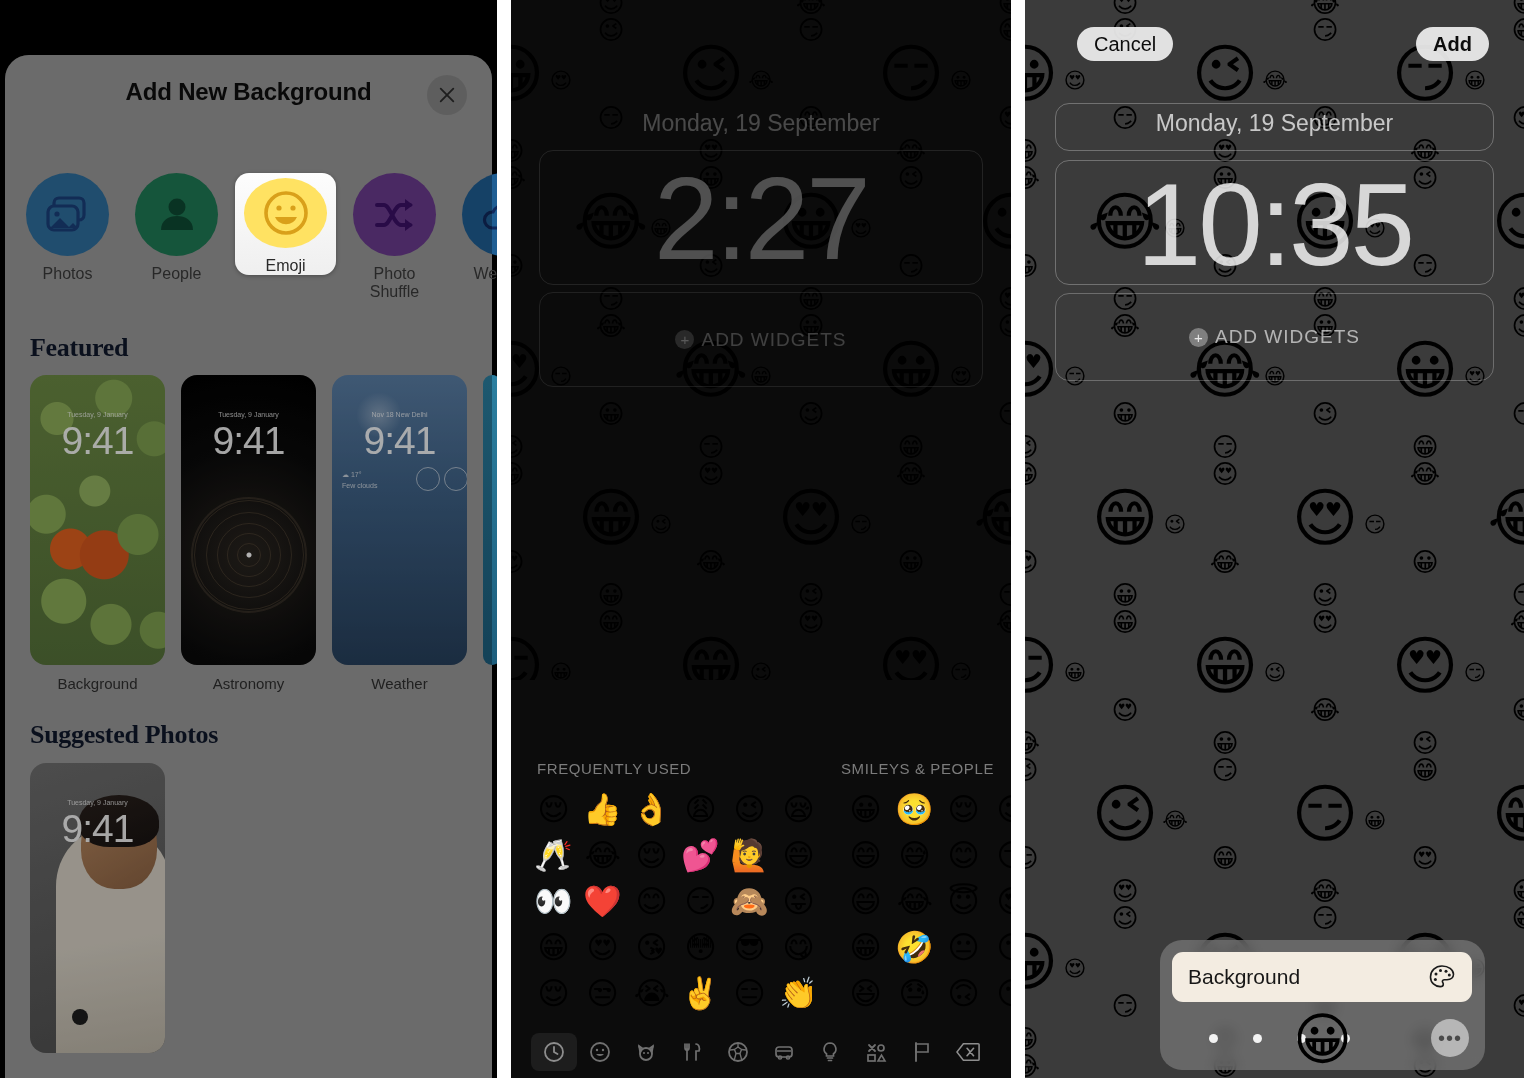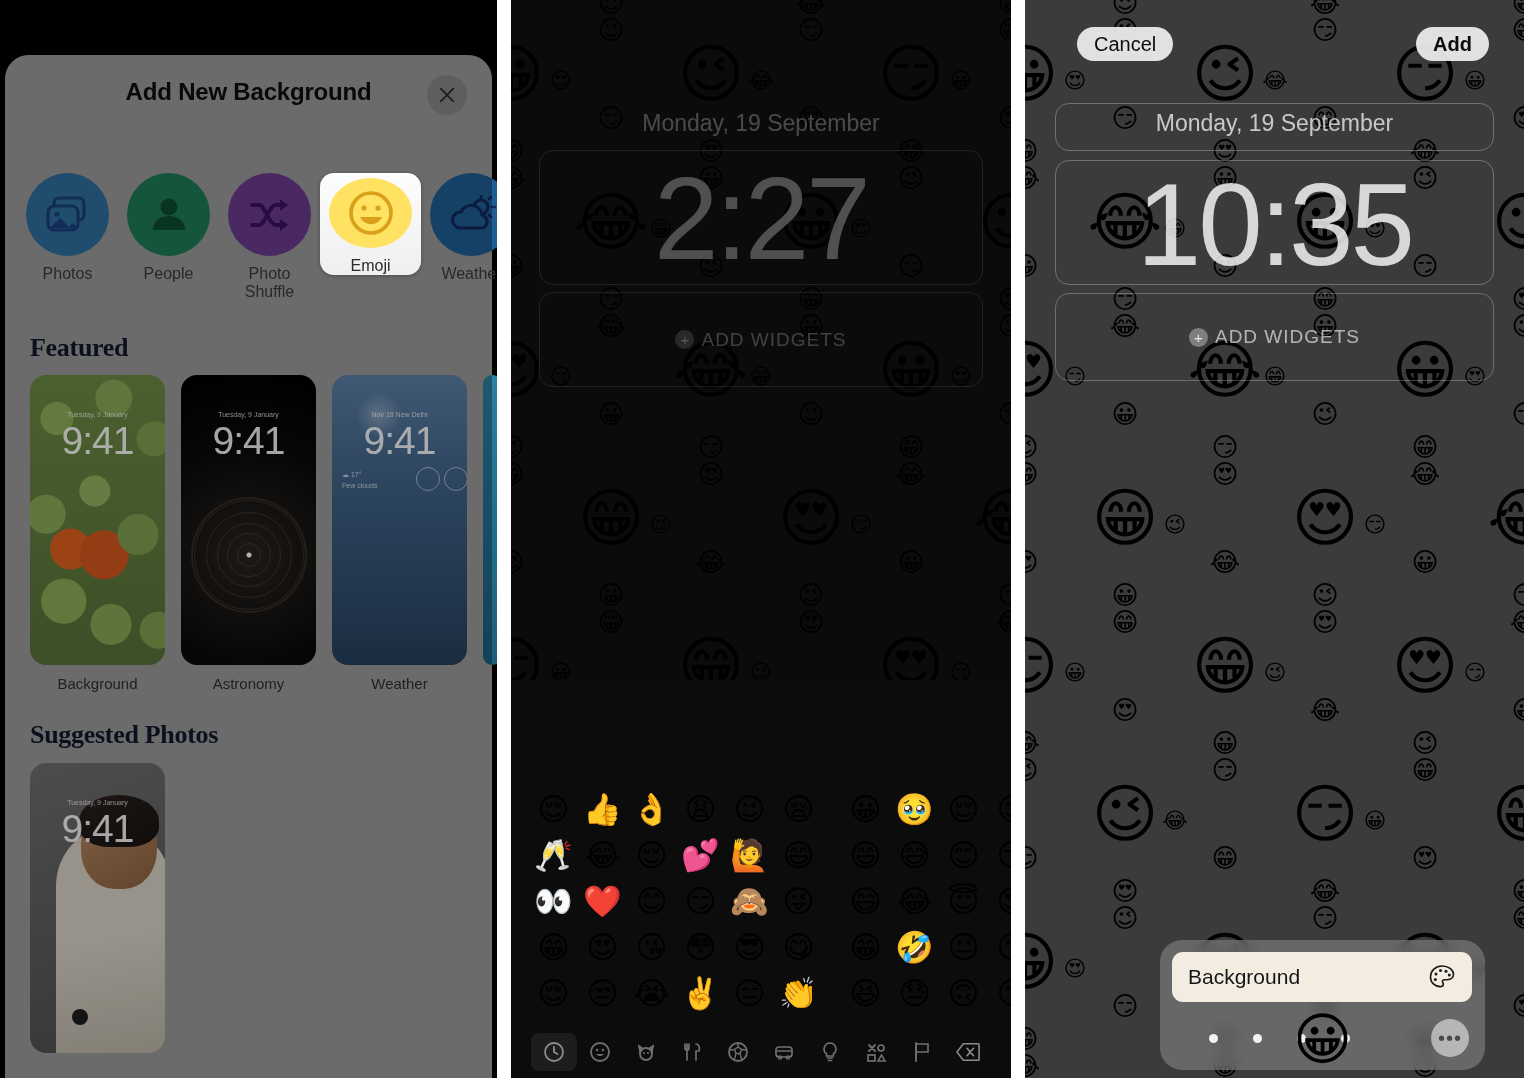--- a/index.html
+++ b/index.html
@@ -32,21 +32,21 @@
   }
   .sheet-close {
     position: absolute; right: 25px; top: 20px; width: 40px; height: 40px;
     border-radius: 50%; background: rgba(120,120,120,0.55);
     display: flex; align-items: center; justify-content: center;
   }
   .sheet-close svg { width: 18px; height: 18px; }
 
   .cat-row {
     position: absolute; left: 12px; top: 118px; right: 0;
-    display: flex; gap: 0;
+    display: flex; gap: 8px;
   }
   .cat { width: 101px; display: flex; flex-direction: column; align-items: center; flex: 0 0 101px; }
   .cat-circ {
     width: 83px; height: 83px; border-radius: 50%;
     display: flex; align-items: center; justify-content: center;
   }
   .cat-label {
     margin-top: 9px; font-size: 16px; color: #3a3a3a; text-align: center; line-height: 1.15;
     font-weight: 400;
   }
@@ -245,43 +245,43 @@
         <div class="cat">
           <div class="cat-circ" style="background:#1f7a55">
             <svg width="42" height="42" viewBox="0 0 42 42">
               <circle cx="21" cy="13" r="8.5" fill="#0e4a33"></circle>
               <path d="M5 36 C5 26 13 22 21 22 C29 22 37 26 37 36 Z" fill="#0e4a33"></path>
             </svg>
           </div>
           <div class="cat-label">People</div>
         </div>
 
+        <div class="cat selected">
+          <div class="cat-circ" style="background:#ffe262">
+            <svg width="54" height="54" viewBox="0 0 54 54">
+              <circle cx="27" cy="27" r="20" fill="none" stroke="#d9a01a" stroke-width="3.6"></circle>
+              <circle cx="20" cy="22" r="2.6" fill="#d9a01a"></circle>
+              <circle cx="34" cy="22" r="2.6" fill="#d9a01a"></circle>
+              <path d="M16 31 A12 12 0 0 0 38 31 Z" fill="#d9a01a"></path>
+            </svg>
+          </div>
+          <div class="cat-label">Emoji</div>
+        </div>
+
         <div class="cat">
           <div class="cat-circ" style="background:#6b3b8f">
             <svg width="46" height="38" viewBox="0 0 46 38">
               <path d="M5 9 H12 C18 9 22 29 29 29 H38" fill="none" stroke="#3b1066" stroke-width="4" stroke-linecap="round"></path>
               <path d="M5 29 H12 C18 29 22 9 29 9 H38" fill="none" stroke="#3b1066" stroke-width="4" stroke-linecap="round"></path>
               <path d="M33 3 L41 9 L33 15 Z" fill="#3b1066"></path>
               <path d="M33 23 L41 29 L33 35 Z" fill="#3b1066"></path>
             </svg>
           </div>
           <div class="cat-label" style="white-space:pre-line">Photo
 Shuffle</div>
-        </div>
-
-        <div class="cat selected">
-          <div class="cat-circ" style="background:#ffe262">
-            <svg width="54" height="54" viewBox="0 0 54 54">
-              <circle cx="27" cy="27" r="20" fill="none" stroke="#d9a01a" stroke-width="3.6"></circle>
-              <circle cx="20" cy="22" r="2.6" fill="#d9a01a"></circle>
-              <circle cx="34" cy="22" r="2.6" fill="#d9a01a"></circle>
-              <path d="M16 31 A12 12 0 0 0 38 31 Z" fill="#d9a01a"></path>
-            </svg>
-          </div>
-          <div class="cat-label">Emoji</div>
         </div>
 
         <div class="cat">
           <div class="cat-circ" style="background:#1f5e93">
             <svg width="48" height="40" viewBox="0 0 48 40">
               <circle cx="33" cy="12" r="7" fill="none" stroke="#10295c" stroke-width="3.2"></circle>
               <path d="M33 1 v3 M44 12 h3 M41 4 l2 -2 M41 20 l2 2" stroke="#10295c" stroke-width="2.6" stroke-linecap="round"></path>
               <path d="M12 33 A8 8 0 0 1 13 17 A11 11 0 0 1 34 20 A7 7 0 0 1 35 33 Z" fill="#1f5e93" stroke="#10295c" stroke-width="3.2" stroke-linejoin="round"></path>
             </svg>
           </div>
@@ -467,20 +467,24 @@
 
     <div class="ls-widget" style="left:28px; right:28px; top:292px; height:95px">
       <span class="plus-chip">+</span>
       <span class="ls-widget-label">ADD WIDGETS</span>
     </div>
 
     <div class="dimmer"></div>
 
     <div class="kb-wrap">
 
+      <div class="kb-cats">
+        <div class="kb-cat-label" id="cat-freq">FREQUENTLY USED</div>
+        <div class="kb-cat-label" id="cat-smiley">SMILEYS &amp; PEOPLE</div>
+      </div>
 
       <div class="kb-grid">
         <div class="kb-col-left" id="grid-freq">
             <div class="kb-key">😌</div>
             <div class="kb-key">👍</div>
             <div class="kb-key">👌</div>
             <div class="kb-key">😩</div>
             <div class="kb-key">😉</div>
             <div class="kb-key">😪</div>
             <div class="kb-key">🥂</div>

